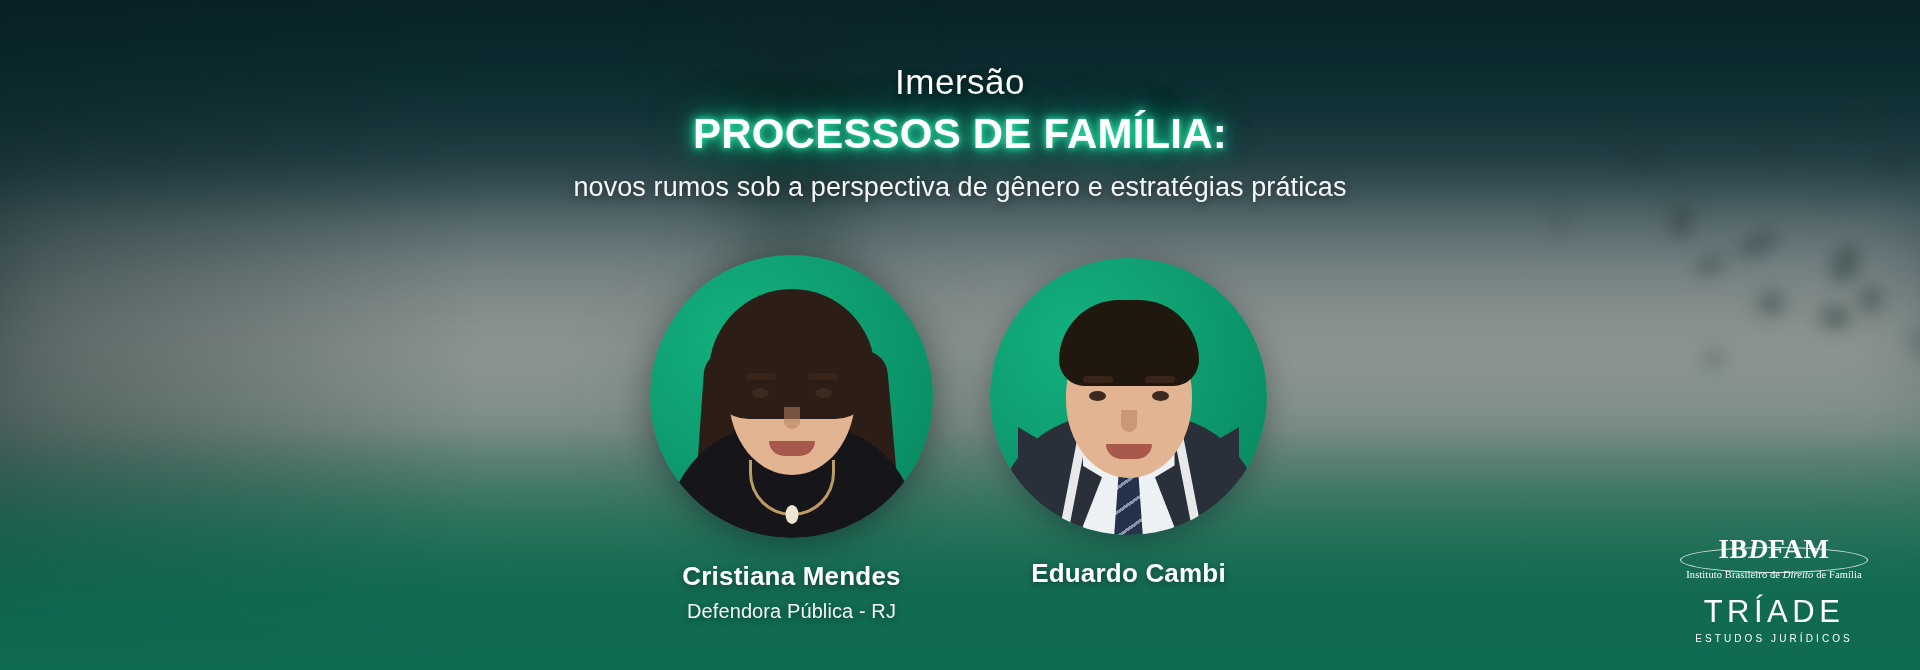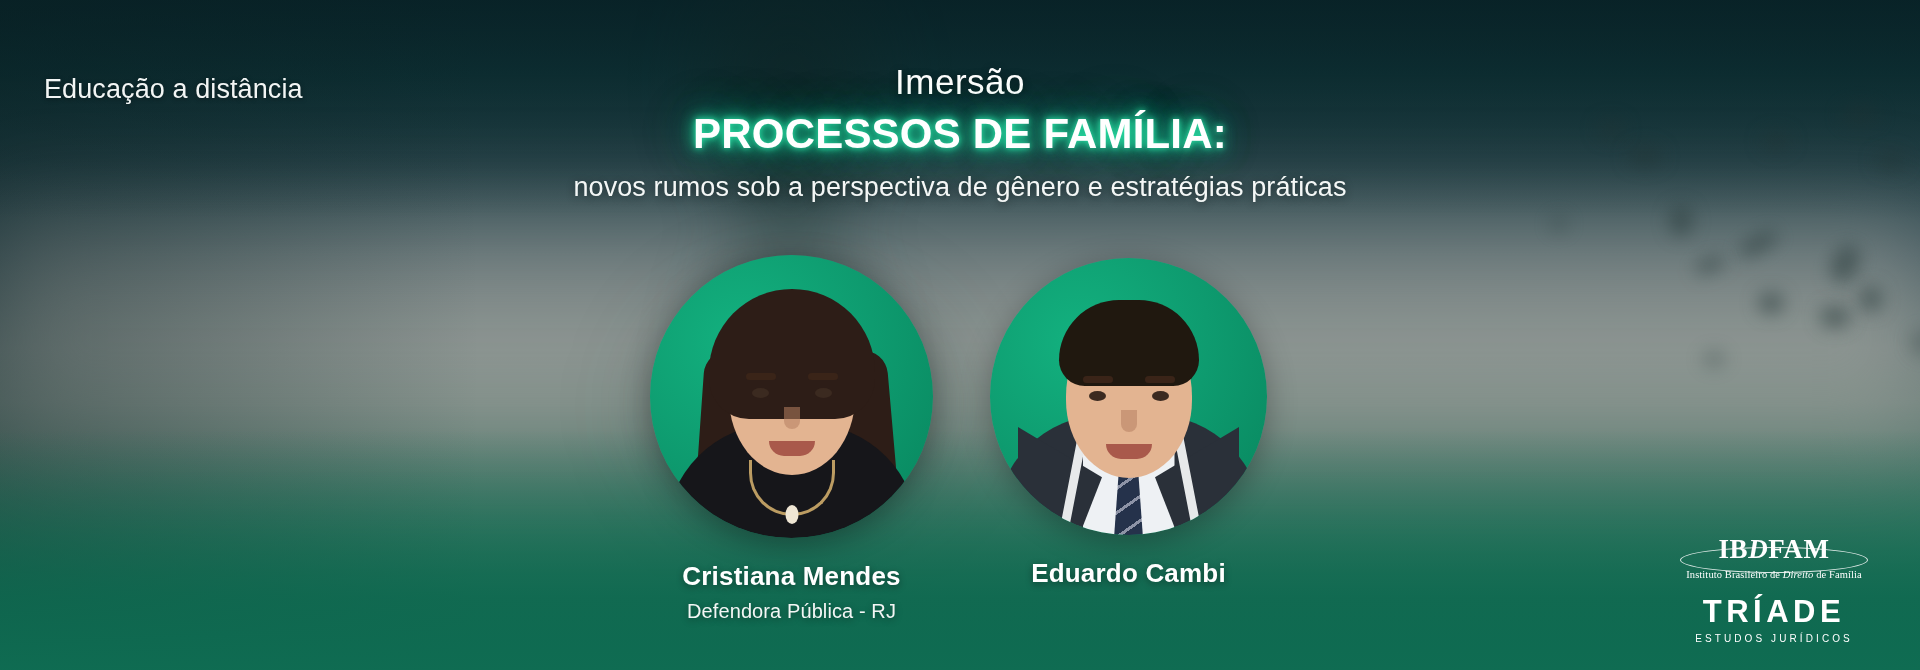--- a/index.html
+++ b/index.html
@@ -256,21 +256,21 @@
   .logo-ibdfam .tagline{
     margin-top:7px;
     font-family:"Liberation Serif", serif;
     font-size:10.5px; font-weight:400; color:#ffffff;
     letter-spacing:.1px; line-height:1;
   }
   .logo-ibdfam .tagline em{ font-style:italic; }
 
   .logo-triade{ text-align:center; width:196px; }
   .logo-triade .wordmark{
-    font-size:31px; font-weight:700; color:#ffffff;
+    font-size:31px; font-weight:400; color:#ffffff;
     letter-spacing:4.5px; line-height:1;
     display:inline-block;
   }
   .logo-triade .tagline{
     margin-top:7px;
     font-size:10px; font-weight:400; color:#ffffff;
     letter-spacing:3.1px; line-height:1;
   }
 </style>
 </head>
@@ -300,21 +300,20 @@
     <div class="sp" style="left:1910px;top:330px;width:26px;height:26px;opacity:.6;"></div>
     <div class="sp" style="left:1702px;top:350px;width:24px;height:18px;opacity:.55;"></div>
   </div>
 
   <div class="bg-vignette-left"></div>
   <div class="bg-vignette-top"></div>
   <div class="bg-bottomglow"></div>
 
   <div class="content">
 
-    <div class="kicker">Educação a distância</div>
 
     <div class="headline-block">
       <div class="eyebrow">Imersão</div>
       <div class="title">PROCESSOS DE FAMÍLIA:</div>
       <div class="subtitle">novos rumos sob a perspectiva de gênero e estratégias práticas</div>
     </div>
 
     <div class="speakers">
 
       <div class="speaker speaker--a">

